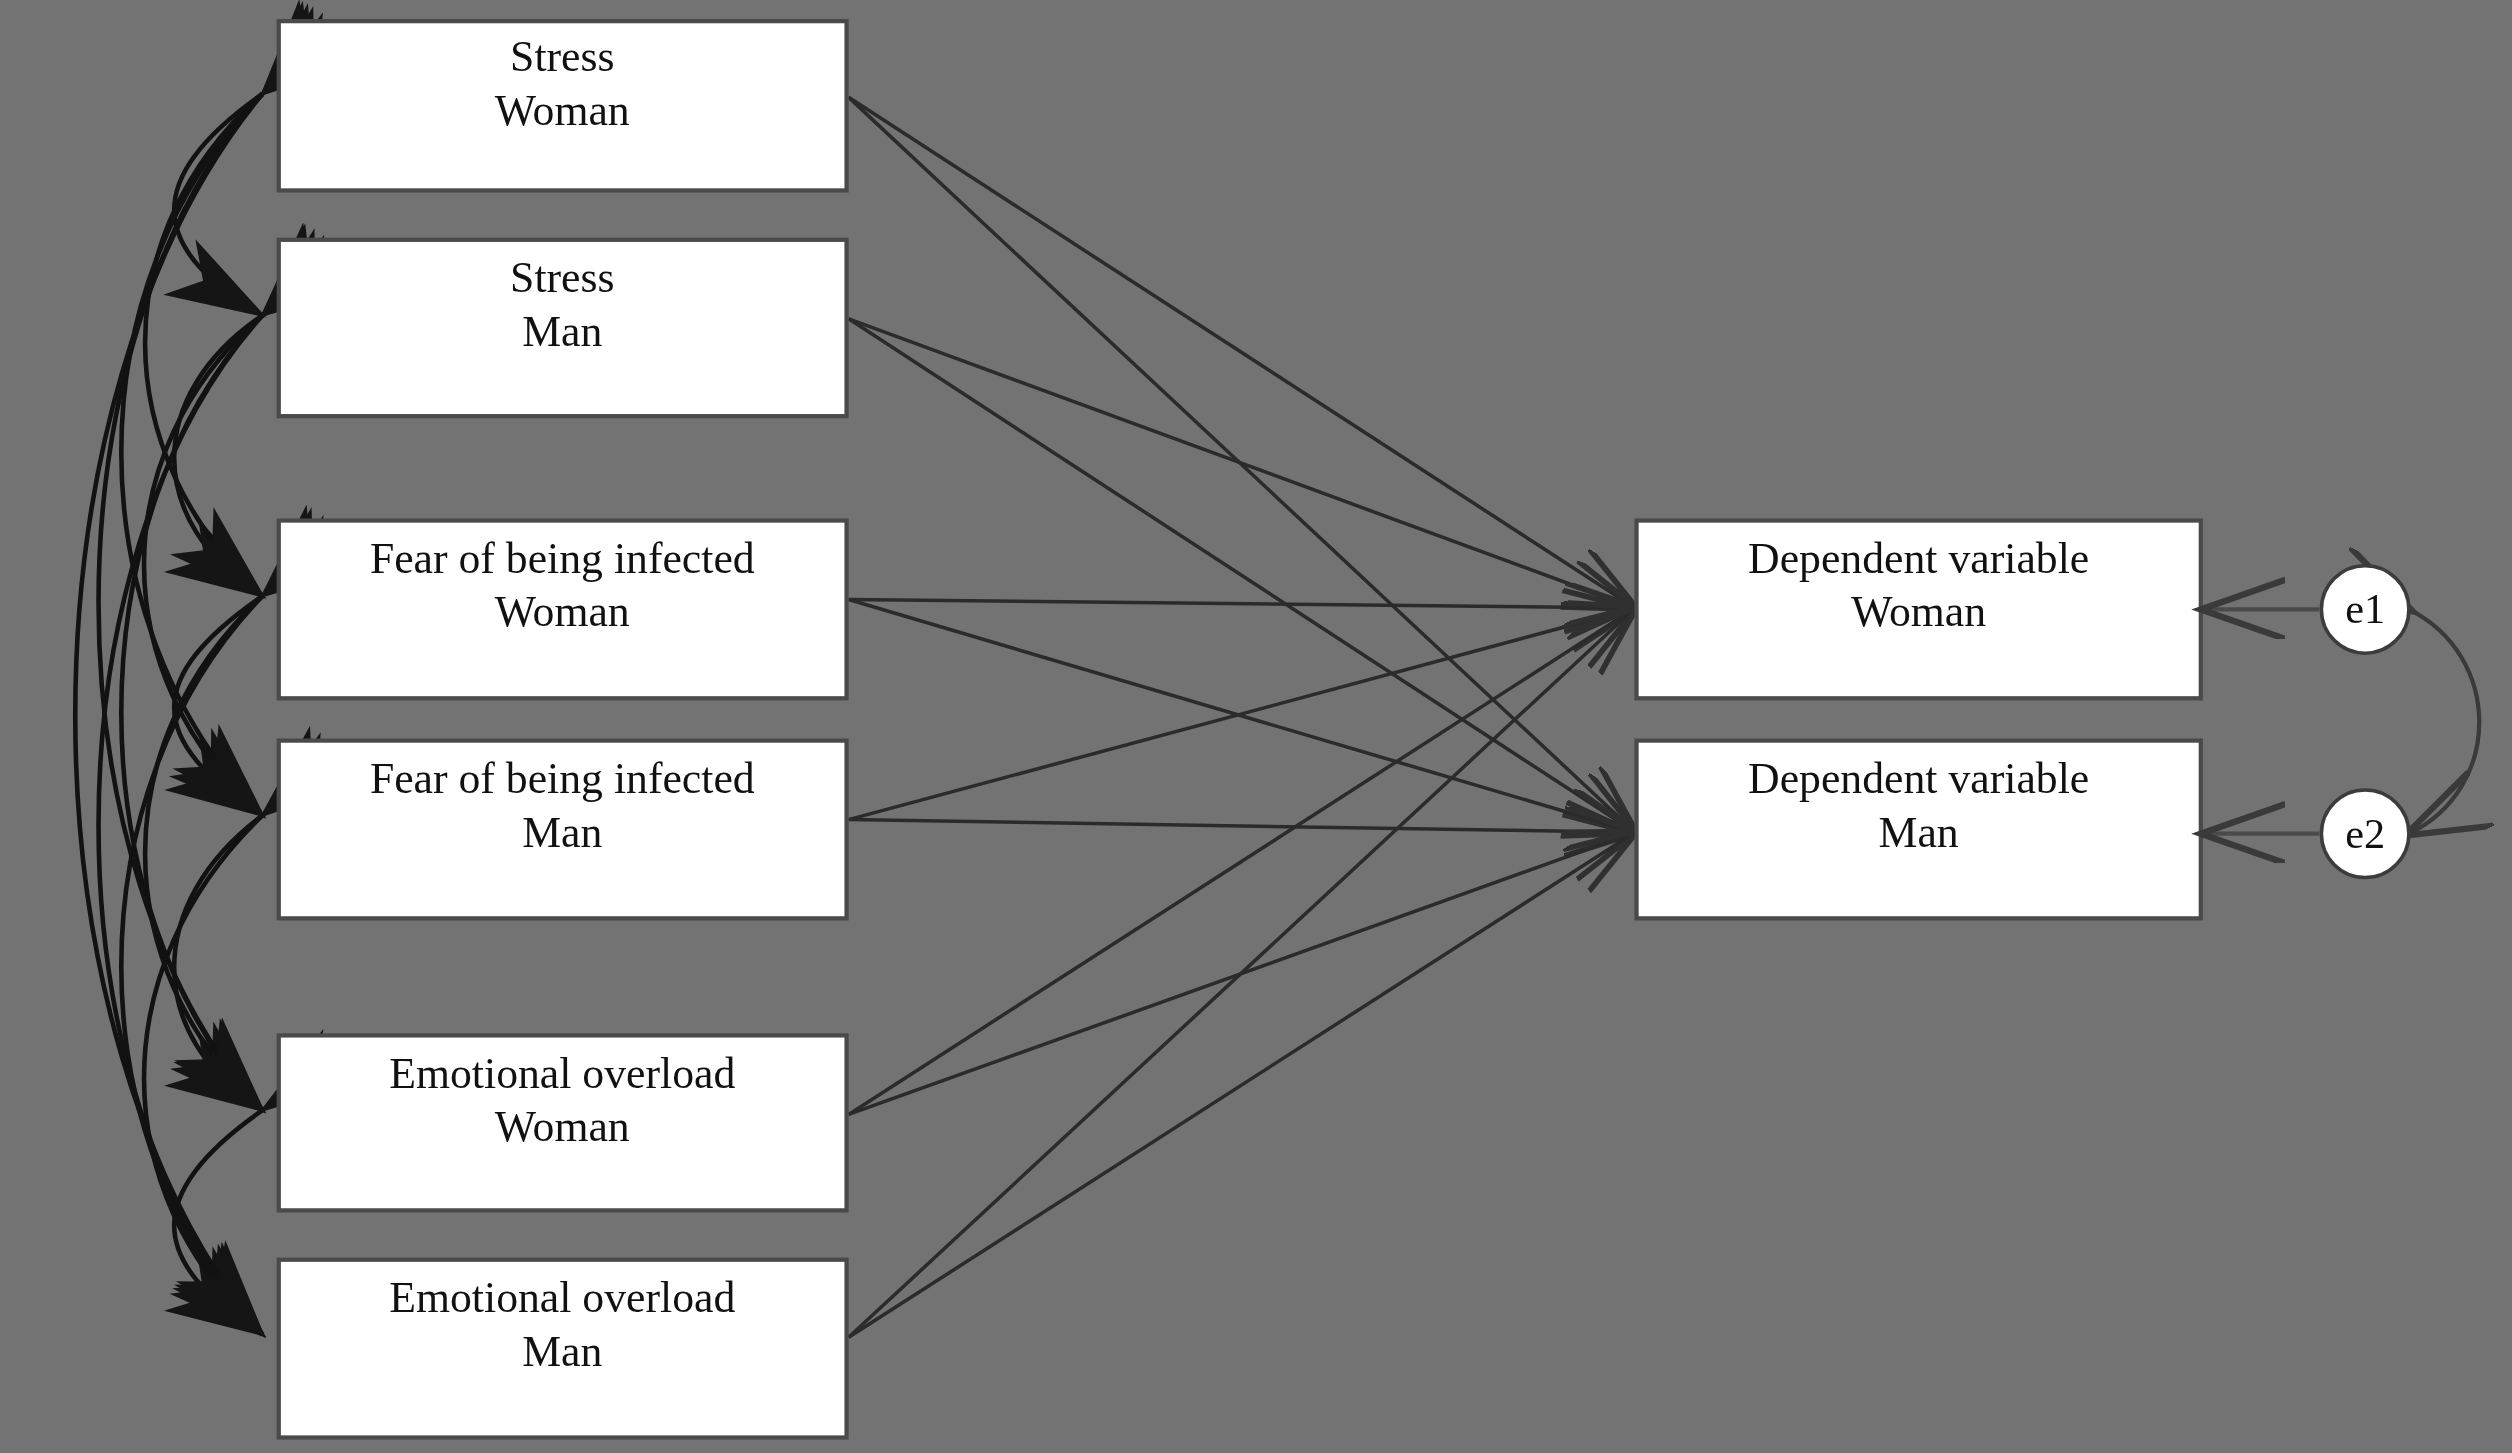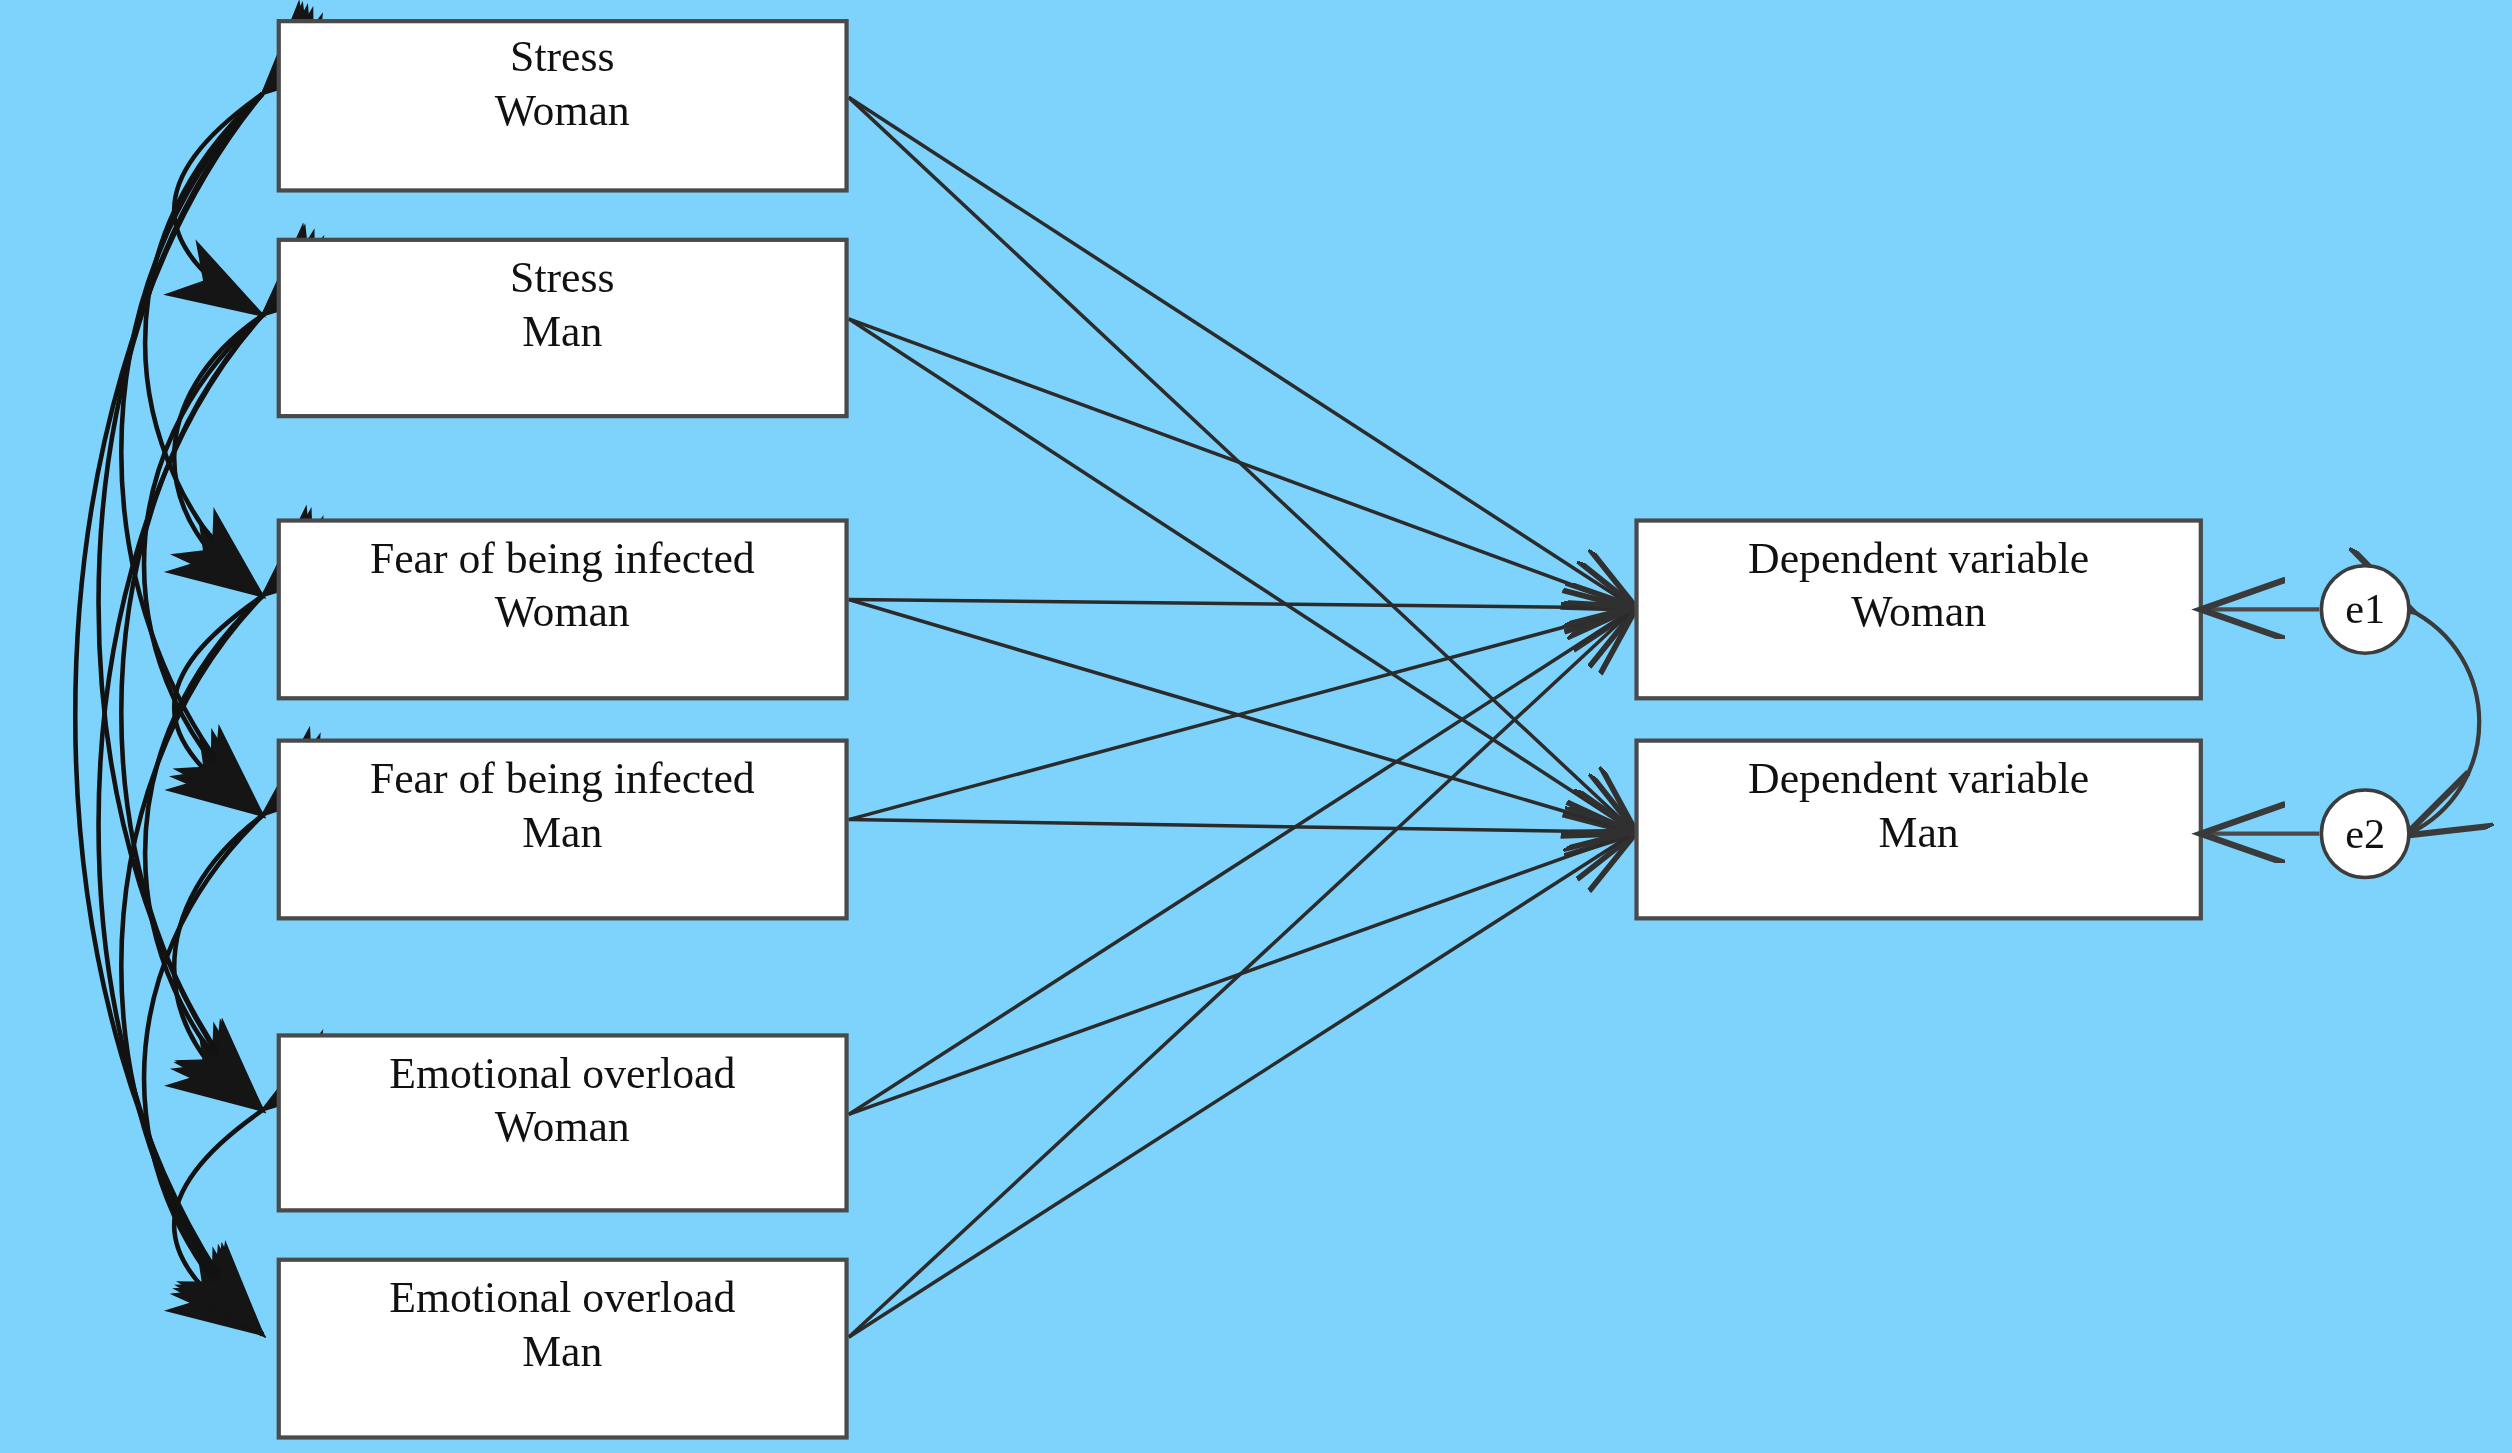--- a/index.html
+++ b/index.html
@@ -5,21 +5,21 @@
 <style>
   html, body {
     margin: 0;
     padding: 0;
     background: #ffffff;
   }
   #stage {
     position: relative;
     width: 2512px;
     height: 1453px;
-    background: #7dd3fc;
+    background: #737373;
     overflow: hidden;
     font-family: "Liberation Serif", "DejaVu Serif", serif;
   }
   #sem-svg {
     position: absolute;
     left: 0;
     top: 0;
     width: 2512px;
     height: 1453px;
     display: block;

